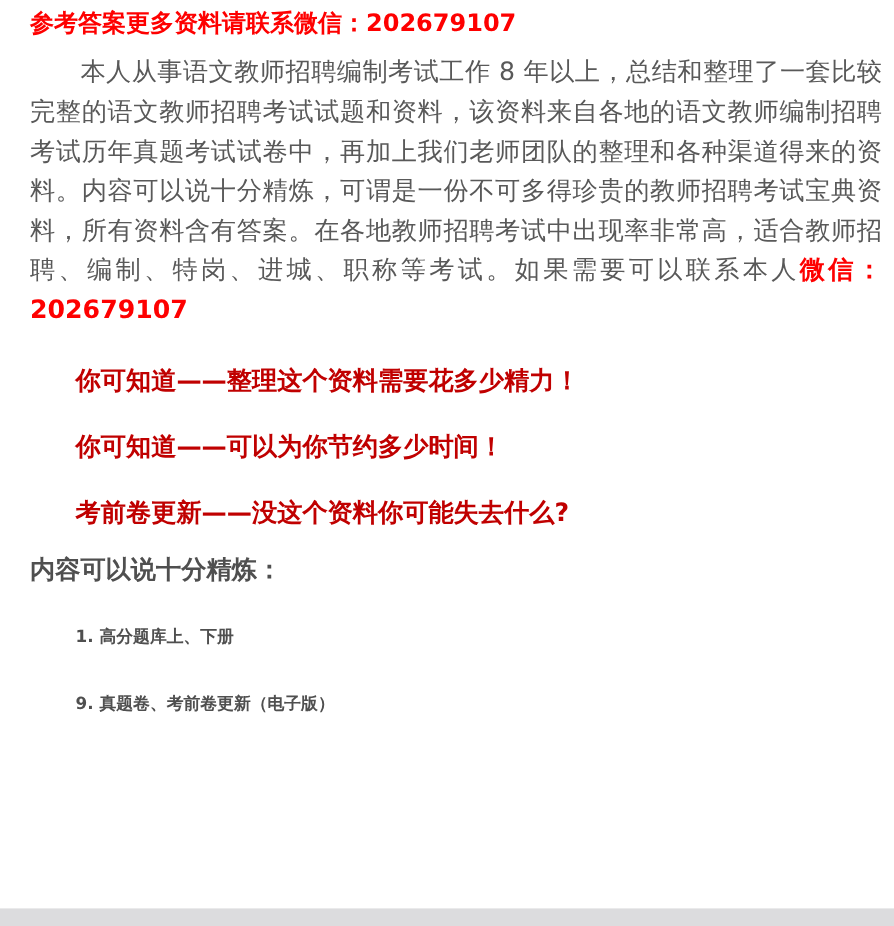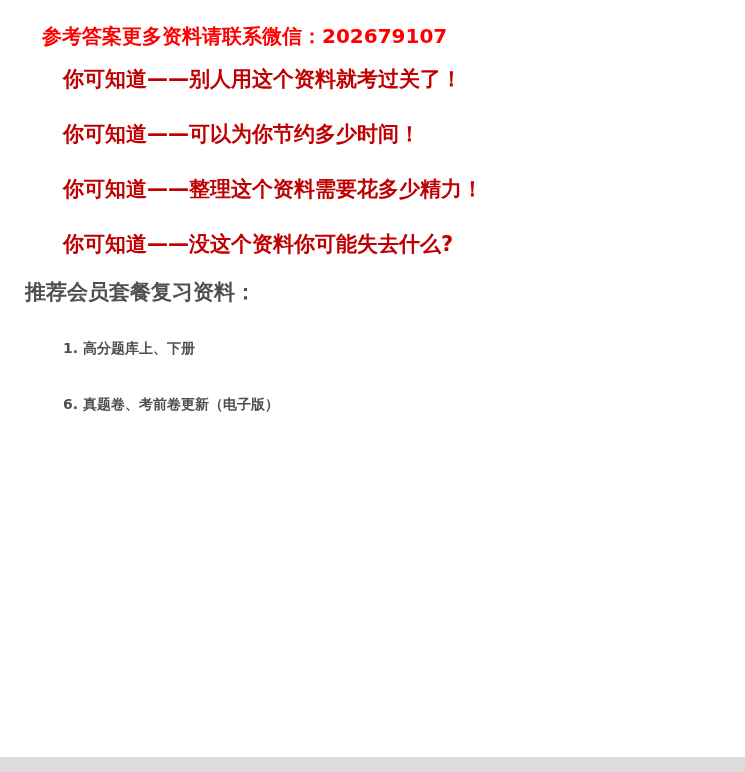--- a/index.html
+++ b/index.html
@@ -11,21 +11,21 @@
     width: 745px;
     height: 772px;
     position: relative;
     overflow: hidden;
     font-family: "DejaVu Sans", "Liberation Sans", sans-serif;
   }
   .doc {
     padding: 6px 10px 0 25px;
   }
   .header-line {
-    margin: 17px;
+    margin: 0;
     color: #fe0000;
     font-weight: bold;
     font-size: 20px;
     line-height: 26px;
   }
   .intro {
     margin: 12px 0 0 0;
     color: #595959;
     font-size: 21px;
     line-height: 33px;
@@ -69,32 +69,32 @@
     background: #dcdcde;
   }
 </style>
 </head>
 <body>
 
 <div class="doc">
 
   <p class="header-line">参考答案更多资料请联系微信：202679107</p>
 
+  <p class="intro"><span>本人从事语文教师招聘编制考试工作 8 年以上，总结和整理了一套比较完整的语文教师招聘考试试题和资料，该资料来自各地的语文教师编制招聘考试历年真题考试试卷中，再加上我们老师团队的整理和各种渠道得来的资料。内容可以说十分精炼，可谓是一份不可多得珍贵的教师招聘考试宝典资料，所有资料含有答案。在各地教师招聘考试中出现率非常高，适合教师招聘、编制、特岗、进城、职称等考试。如果需要可以联系本人</span><span class="wechat-highlight">微信：202679107</span></p>
 
-  <p class="slogan first">你可知道——别人用这个资料就考过关了！</p>
+
+  <p class="slogan">你可知道——整理这个资料需要花多少精力！</p>
 
   <p class="slogan">你可知道——可以为你节约多少时间！</p>
 
-  <p class="slogan">你可知道——整理这个资料需要花多少精力！</p>
 
+  <p class="slogan">考前卷更新——没这个资料你可能失去什么?</p>
 
-  <p class="slogan">你可知道——没这个资料你可能失去什么?</p>
-
-  <p class="recommend-heading">推荐会员套餐复习资料：</p>
+  <p class="recommend-heading">内容可以说十分精炼：</p>
 
   <p class="package-item">1. 高分题库上、下册</p>
 
 
-  <p class="package-item">6. 真题卷、考前卷更新（电子版）</p>
+  <p class="package-item">9. 真题卷、考前卷更新（电子版）</p>
 
 </div>
 
 <div class="bottom-scrollbar"></div>
 
 </body></html>

